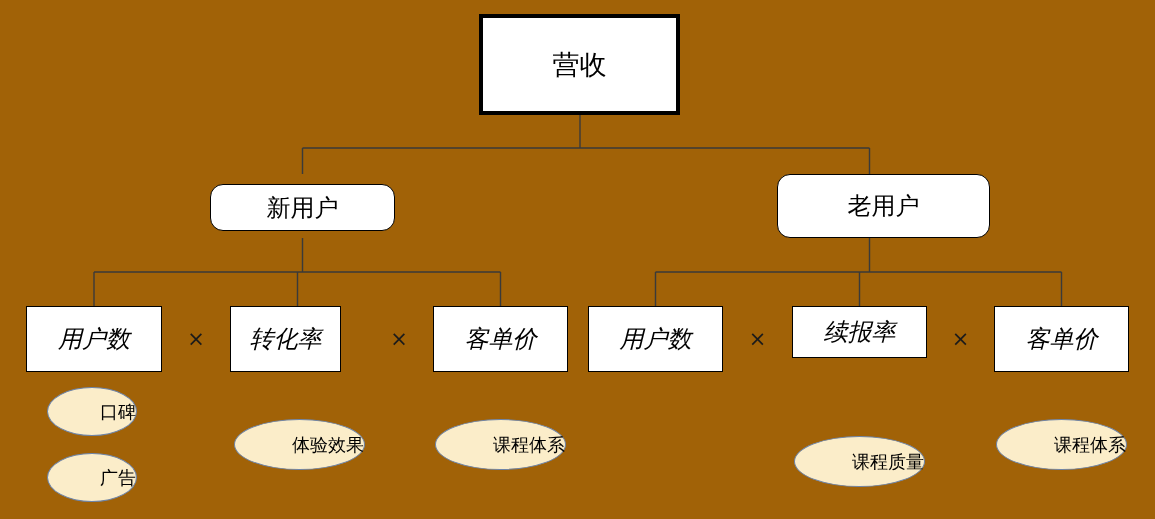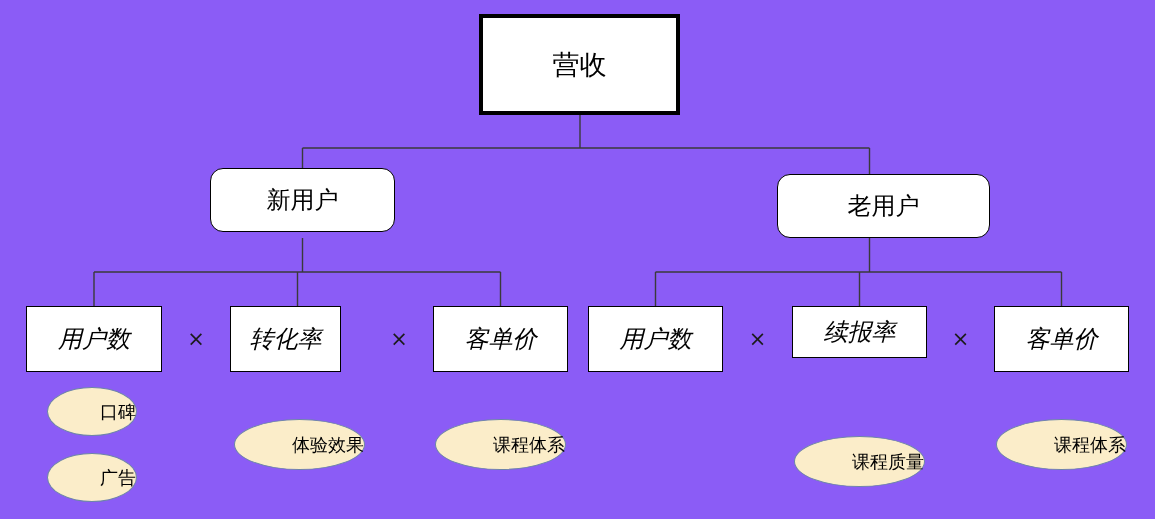--- a/index.html
+++ b/index.html
@@ -7,21 +7,21 @@
     padding: 0;
     background: #ffffff;
   }
   body {
     font-family: "DejaVu Sans", "Liberation Sans", sans-serif;
   }
   #canvas {
     position: relative;
     width: 1155px;
     height: 519px;
-    background: #8b5cf6;
+    background: #a16207;
     overflow: hidden;
   }
   #edges {
     position: absolute;
     left: 0;
     top: 0;
     width: 1155px;
     height: 519px;
     pointer-events: none;
   }
@@ -93,21 +93,21 @@
       <path d="M 655.5 272 L 655.5 306"></path>
       <path d="M 859.5 272 L 859.5 306"></path>
       <path d="M 1061.5 272 L 1061.5 306"></path>
     </g>
   </svg>
 
   <div class="node node-root" style="left:479px; top:14px; width:201px; height:101px;">
     <span>营收</span>
   </div>
 
-  <div class="node node-branch" style="left:210px; top:168px; width:185px; height:64px;">
+  <div class="node node-branch" style="left:210px; top:184px; width:185px; height:47px;">
     <span>新用户</span>
   </div>
 
   <div class="node node-branch" style="left:777px; top:174px; width:213px; height:64px;">
     <span>老用户</span>
   </div>
 
   <div class="node node-metric" style="left:26px; top:306px; width:136px; height:66px;">
     <span>用户数</span>
   </div>

